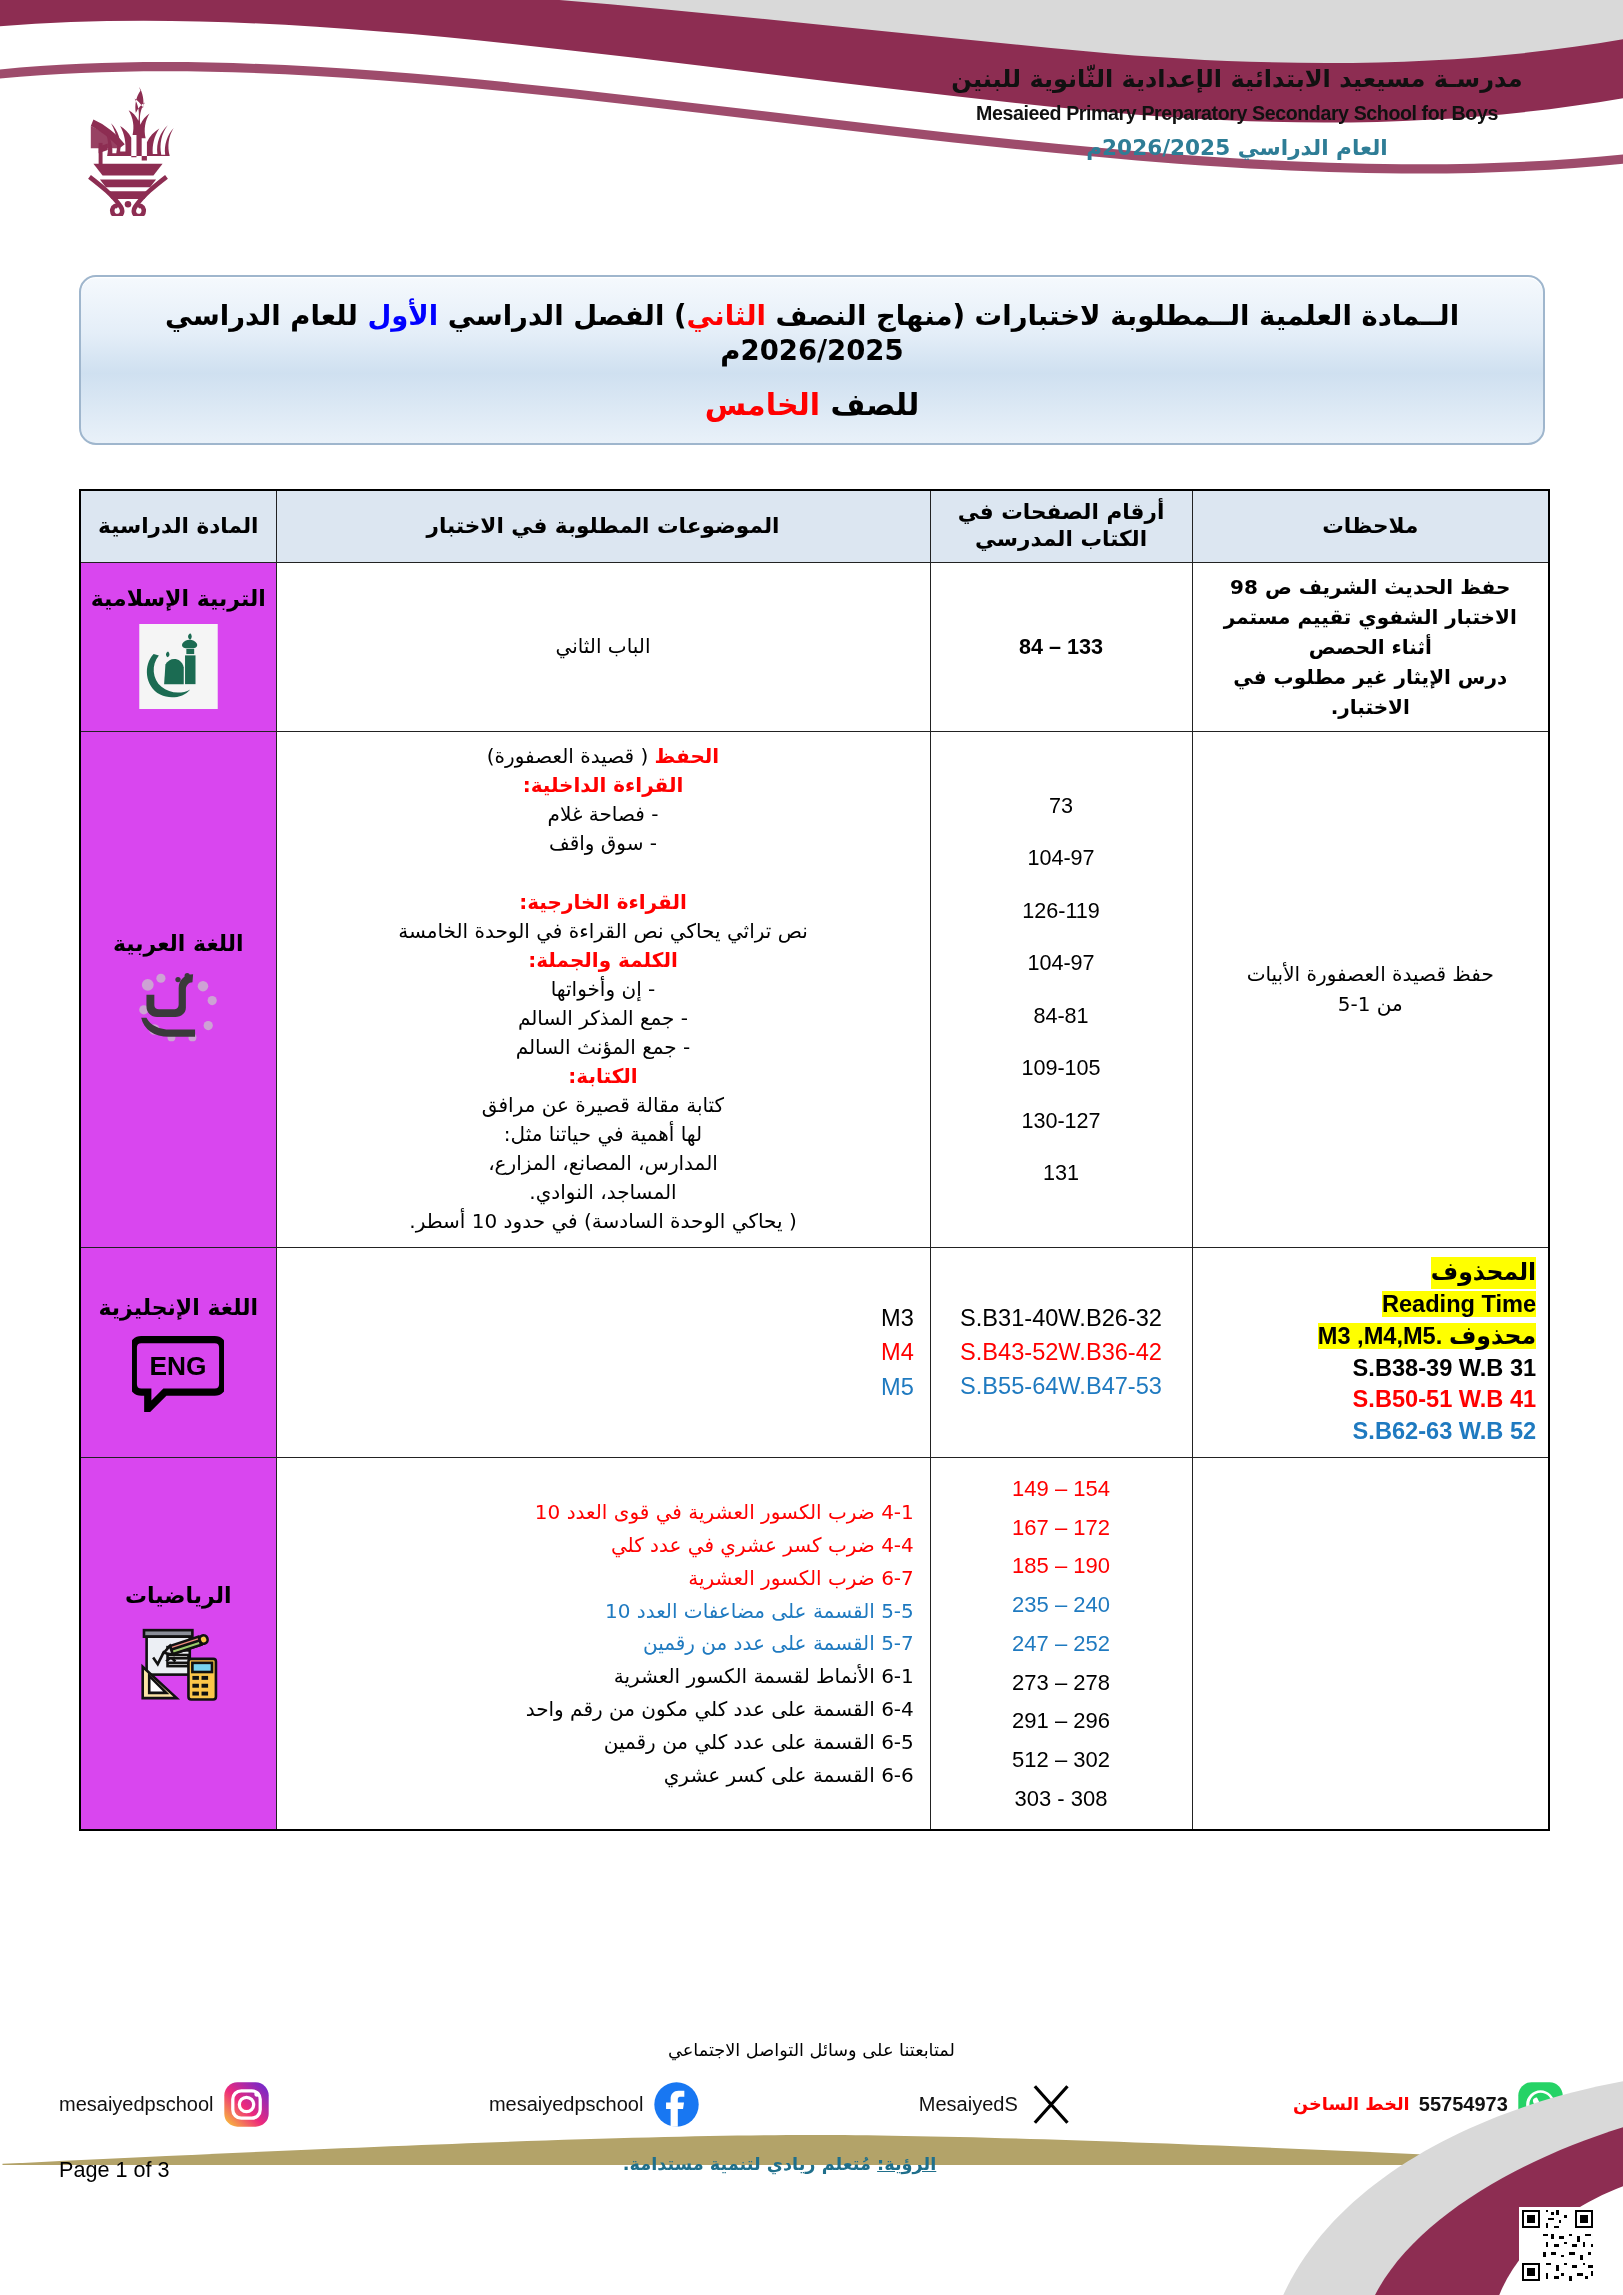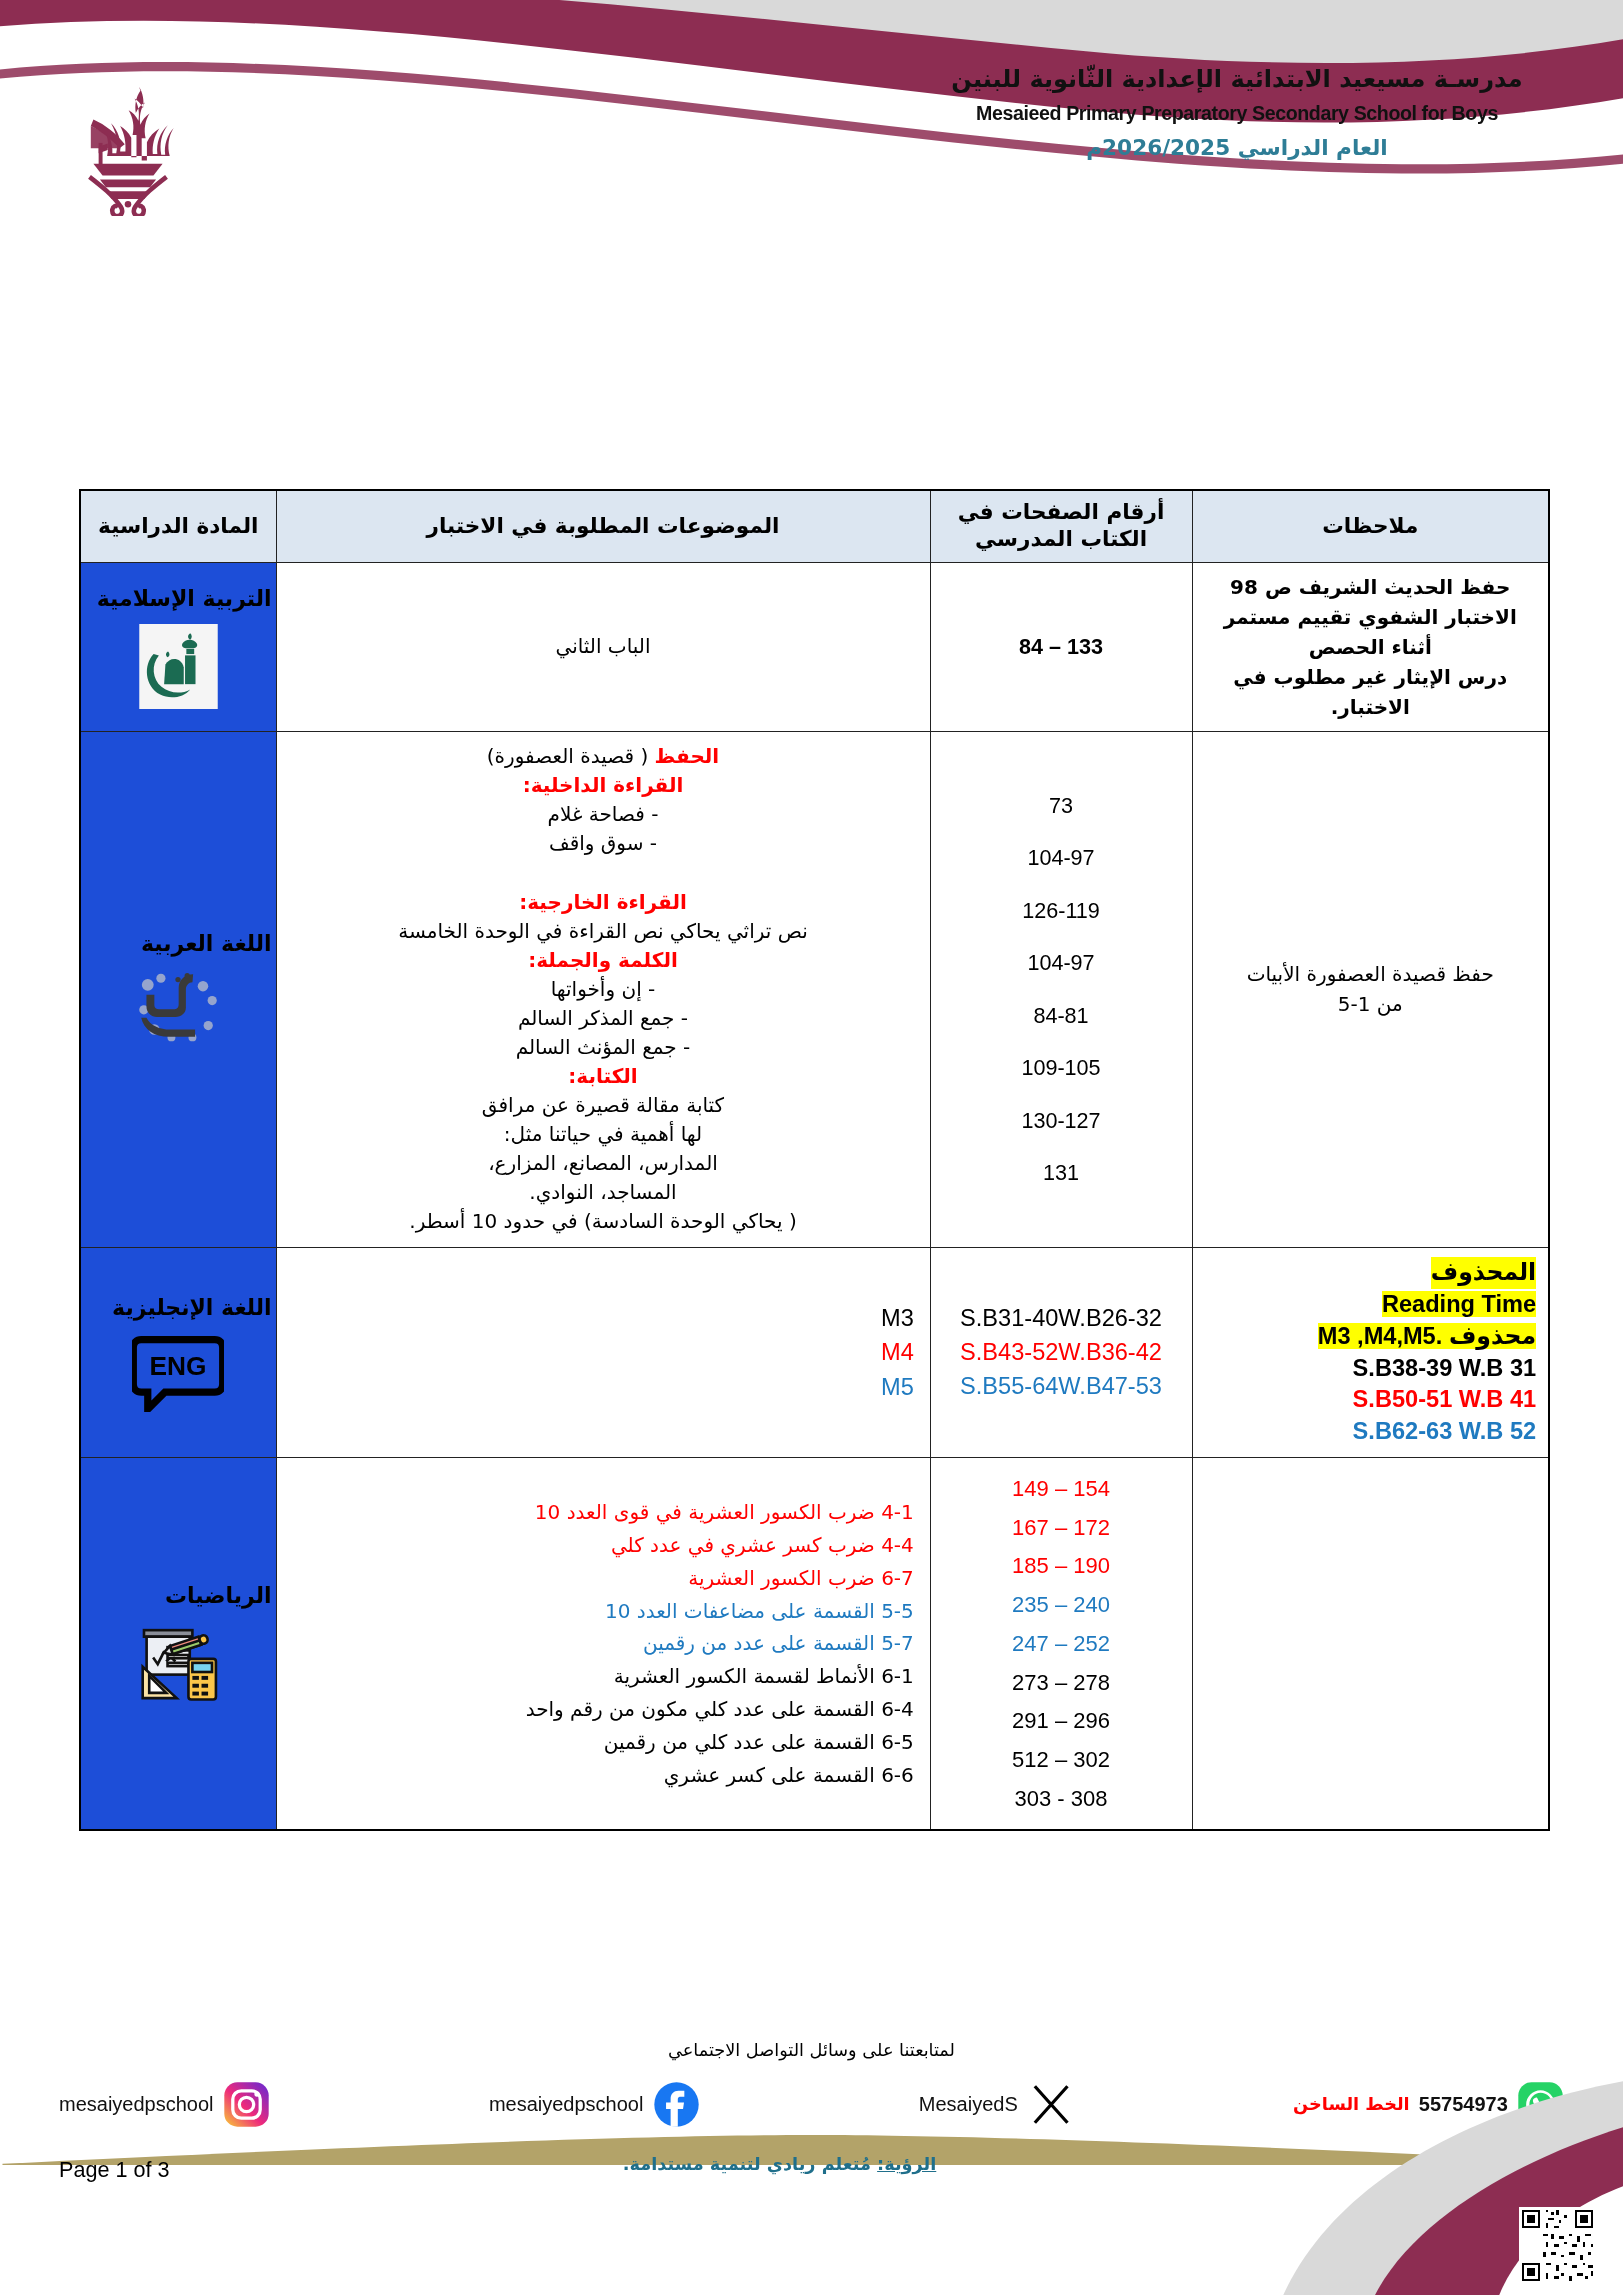--- a/index.html
+++ b/index.html
@@ -64,21 +64,21 @@
   col.c-topics  { width:654px; }
   col.c-pages   { width:262px; }
   col.c-notes   { width:357px; }
 
   thead th {
     background:#dce6f1; height:72px;
     font-family:"DejaVu Sans", sans-serif; font-size:21.6px; font-weight:bold; color:#000;
     text-align:center; padding:3.9px 6.5px; line-height:1.25;
   }
   td.subject {
-    background:#1d4ed8; text-align:right; padding:9.2px 3.9px;
+    background:#d946ef; text-align:center; padding:9.2px 3.9px;
     font-family:"DejaVu Sans", sans-serif; font-size:22px; font-weight:bold; color:#000;margin-top:29px;
   }
   td.subject .subj-label { line-height:1.3; }
   td.subject .subj-icon { margin-top:10.5px; display:flex; justify-content:center; }
 
   td.topics { background:#fff; padding:10.5px 15.7px; font-family:"DejaVu Sans", sans-serif; font-size:20px; color:#000; line-height:1.45; text-align:center; }
   td.pages  { background:#fff; padding:9.2px 5.2px; font-family:"Liberation Sans", sans-serif; font-size:21.6px; color:#000; text-align:center; line-height:1.55; }
   td.notes  { background:#fff; padding:9.2px 11.8px; font-family:"DejaVu Sans", sans-serif; font-size:20px; color:#000; text-align:center; line-height:1.5; }
 
   .tx-red  { color:#ff0000; }
@@ -167,20 +167,28 @@
           <path d="M22,130 l106,0 l-14,18 l-78,0 Z"></path>
           <path d="M32,154 l86,0 l-9,12 l-68,0 Z"></path>
           <path d="M42,172 l66,0 l-8,12 l-50,0 Z"></path>
           <circle cx="75" cy="192" r="5"></circle>
           <path d="M16,150 C34,164 52,178 64,196 c4,6 2,13 -4,14 c-6,1 -10,-4 -9,-10 c1,-5 6,-7 9,-4 M134,150 C116,164 98,178 86,196 c-4,6 -2,13 4,14 c6,1 10,-4 9,-10 c-1,-5 -6,-7 -9,-4" stroke="#8d2d52" stroke-width="7" fill="none"></path>
         </g>
       </svg>
     </div>
   </div>
 
+  <div class="titlebox">
+    <div class="title-line1">
+      <span>الــمادة العلمية الــمطلوبة لاختبارات (منهاج النصف </span><span class="red">الثاني</span><span>) الفصل الدراسي </span><span class="blue">الأول</span><span> للعام الدراسي 2026/2025م</span>
+    </div>
+    <div class="title-line2">
+      <span>للصف </span><span class="red">الخامس</span>
+    </div>
+  </div>
 
   <table class="sheet">
     <colgroup>
       <col class="c-notes">
         <col class="c-pages">
         <col class="c-topics">
         <col class="c-subject">
     </colgroup>
     <thead>
       <tr>

